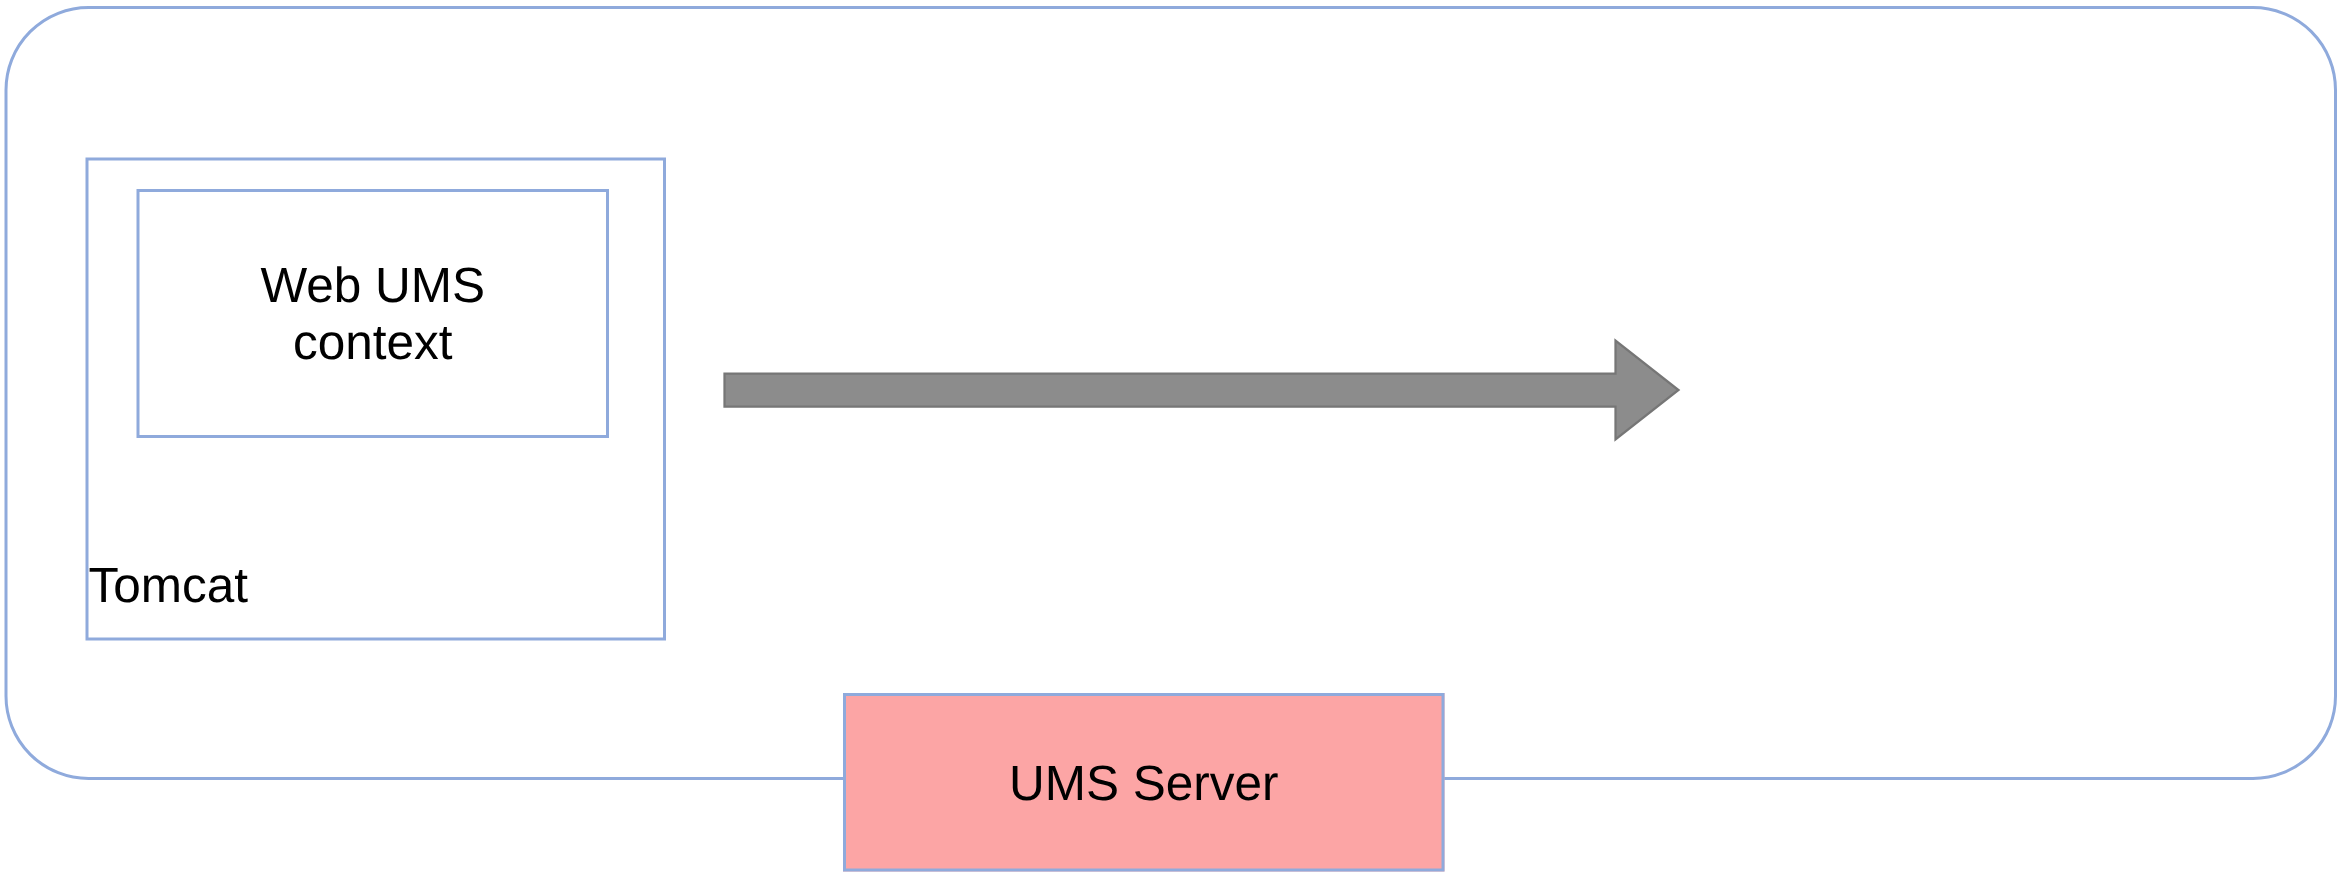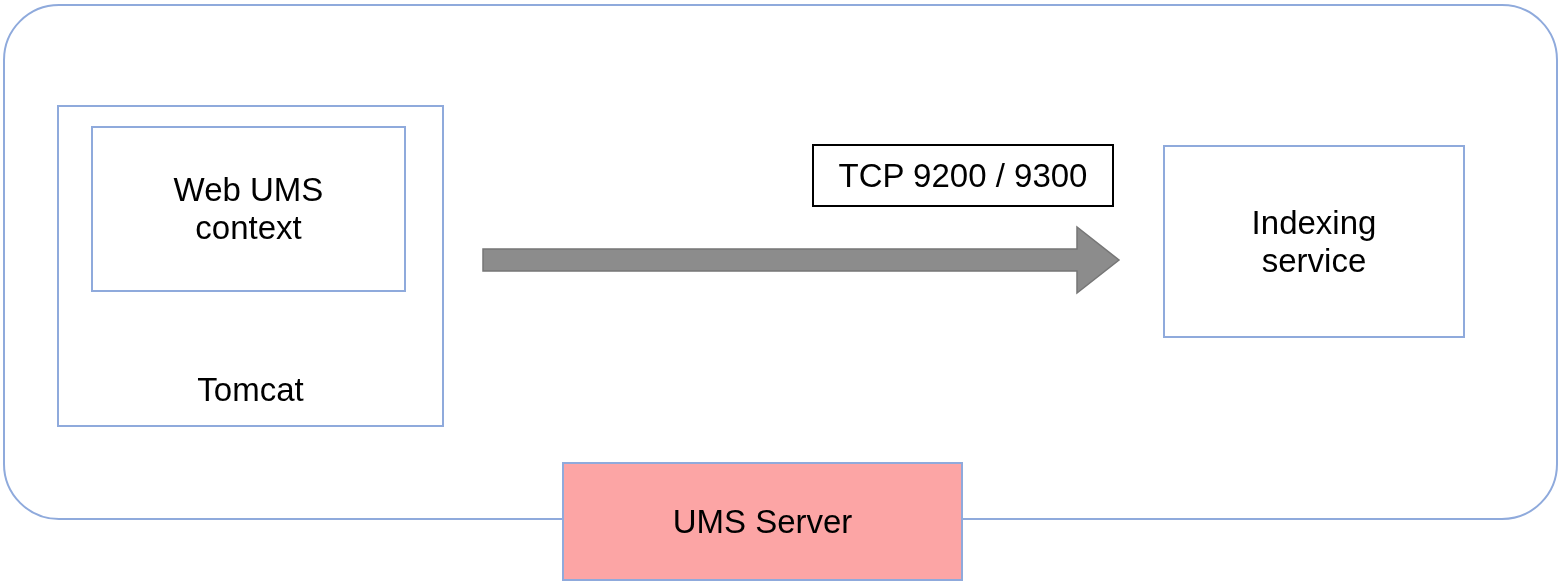--- a/index.html
+++ b/index.html
@@ -49,21 +49,20 @@
     top: 105px;
     width: 387px;
     height: 322px;
     background: transparent;
   }
   .tomcat-label {
     position: absolute;
     left: 0;
     right: 0;
     bottom: 16px;
-    text-align: center;
   }
   .webums-box {
     left: 91px;
     top: 126px;
     width: 315px;
     height: 166px;
   }
   .indexing-box {
     left: 1163px;
     top: 145px;
@@ -108,26 +107,19 @@
 
   <div class="box webums-box">
     <div class="box-label">Web UMS
 context</div>
   </div>
 
   <svg class="arrow-svg" width="1562" height="584" viewBox="0 0 1562 584">
     <polygon points="483,249 1077,249 1077,227 1119,260 1077,293 1077,271 483,271" stroke="#767676" stroke-width="1.5" fill="#8C8C8C"></polygon>
   </svg>
 
-  <div class="tcp-box">
-    <div class="box-label">TCP 9200 / 9300</div>
-  </div>
 
-  <div class="box indexing-box">
-    <div class="box-label">Indexing
-service</div>
-  </div>
 
   <div class="box ums-server-box">
     <div class="box-label">UMS Server</div>
   </div>
 
 </div>
 
 </body></html>

